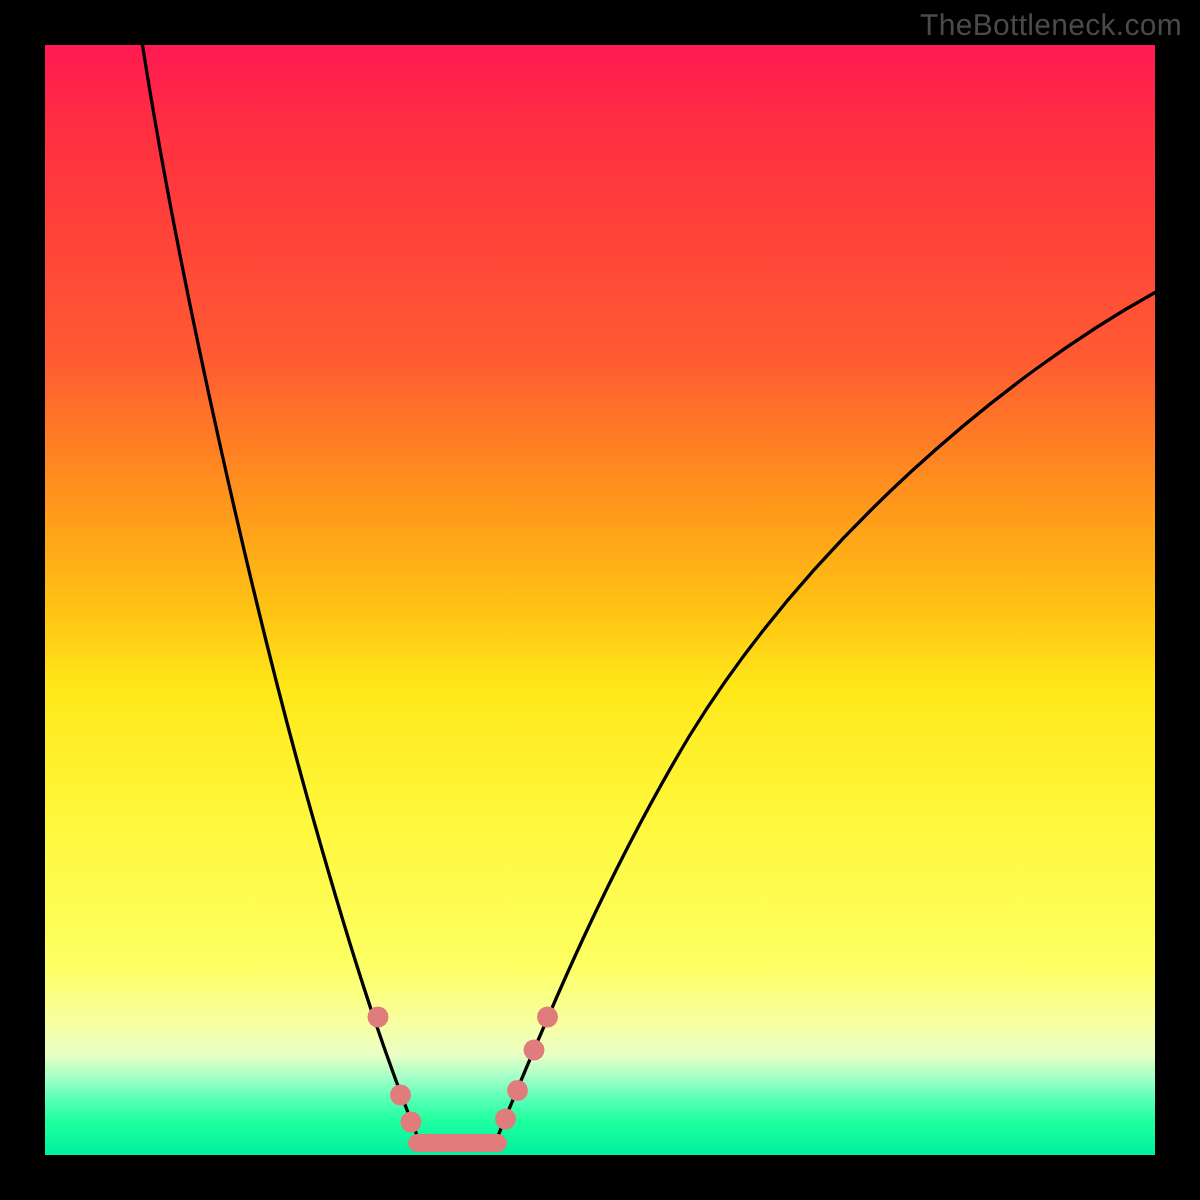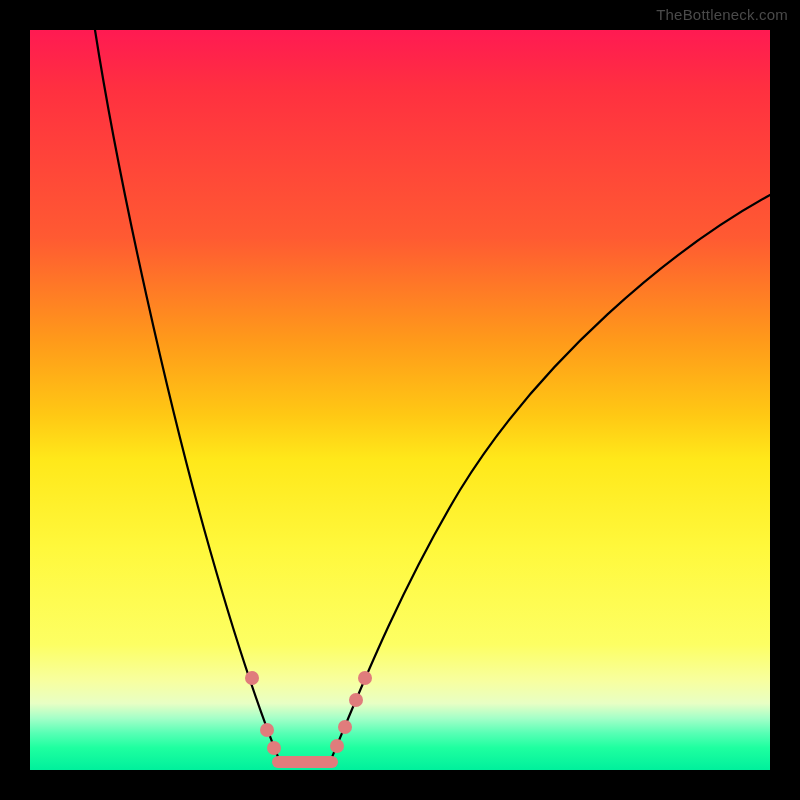--- a/index.html
+++ b/index.html
@@ -41,21 +41,21 @@
       #58ffb5 95%,
       #1effa0 97%,
       #00f09c 100%
     );
   }
   .watermark {
     position: absolute;
     top: 6px;
     right: 12px;
     color: #4a4a4a;
-    font-size: 15px;
+    font-size: 20px;
     font-weight: 500;
     letter-spacing: 0.2px;
     user-select: none;
   }
   svg.curves {
     position: absolute;
     left: 0;
     top: 0;
     width: 740px;
     height: 740px;

